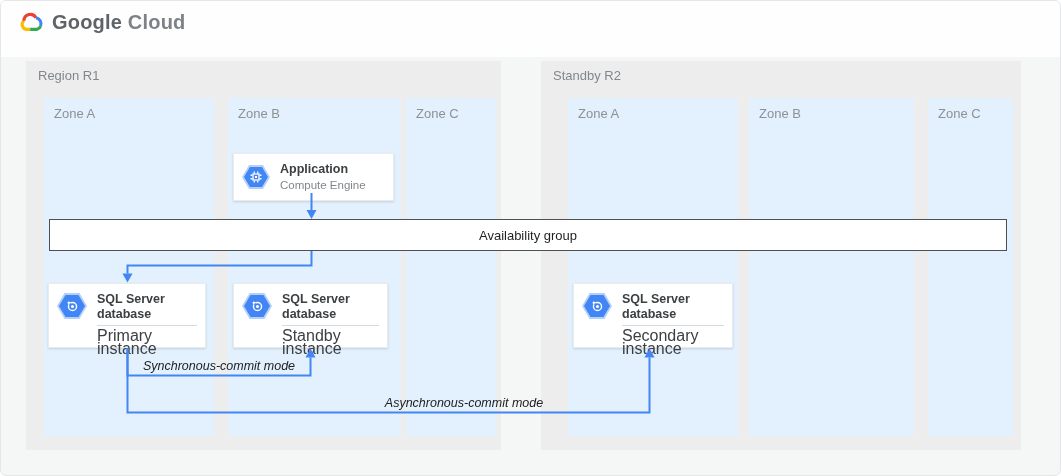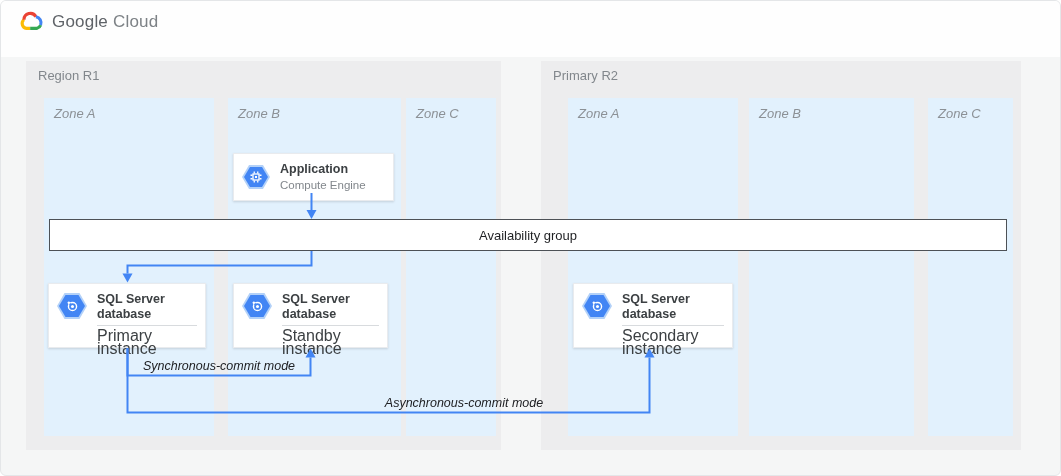--- a/index.html
+++ b/index.html
@@ -4,28 +4,28 @@
 <style>
   * { margin:0; padding:0; box-sizing:border-box; }
   body { background:#fff; font-family:"Liberation Sans", sans-serif; }
   .canvas {
     position:relative; width:1061px; height:476px;
     background:#f5f6f6; border:1px solid #e4e6e8; border-radius:6px;
     overflow:hidden;
   }
   .header-strip { position:absolute; left:0; top:0; width:100%; height:56px; background:#fefefe; }
   .logo { position:absolute; left:18px; top:10px; display:flex; align-items:center; gap:7px; }
-  .logo-text { font-size:17px; letter-spacing:.2px; }
+  .logo-text { font-size:20px; letter-spacing:.2px;font-weight:bold; }
   .logo-text .g1 { color:#5f6368; }
   .logo-text .g2 { color:#7d8286; }
 
   .region { position:absolute; background:#ededee; }
   .region-label { position:absolute; left:12px; top:7px; font-size:13px; color:#82878c; }
   .zone { position:absolute; background:#e2f1fd; }
-  .zone-label { position:absolute; left:10px; top:8px; font-size:13px; color:#8c9196;font-style:italic; }
+  .zone-label { position:absolute; left:10px; top:8px; font-size:13px; color:#8c9196; }
 
   .avail-bar {
     position:absolute; left:48px; top:218px; width:958px; height:32px;
     background:#fff; border:1.5px solid #4d5156;
     display:flex; align-items:center; justify-content:center;
     font-size:13px; color:#1f2023;
   }
 
   .node {
     position:absolute; background:#fff; border:1px solid #e9ebee;
@@ -95,21 +95,21 @@
     <div class="zone-label">Zone A</div>
   </div>
   <div class="zone" style="left:227px; top:97px; width:173px; height:338px;">
     <div class="zone-label">Zone B</div>
   </div>
   <div class="zone" style="left:405px; top:97px; width:90px; height:338px;">
     <div class="zone-label">Zone C</div>
   </div>
 
   <div class="region" style="left:540px; top:60px; width:480px; height:389px;">
-    <div class="region-label">Primary R2</div>
+    <div class="region-label">Standby R2</div>
   </div>
   <div class="zone" style="left:567px; top:97px; width:170px; height:338px;">
     <div class="zone-label">Zone A</div>
   </div>
   <div class="zone" style="left:748px; top:97px; width:165px; height:338px;">
     <div class="zone-label">Zone B</div>
   </div>
   <div class="zone" style="left:927px; top:97px; width:85px; height:338px;">
     <div class="zone-label">Zone C</div>
   </div>

